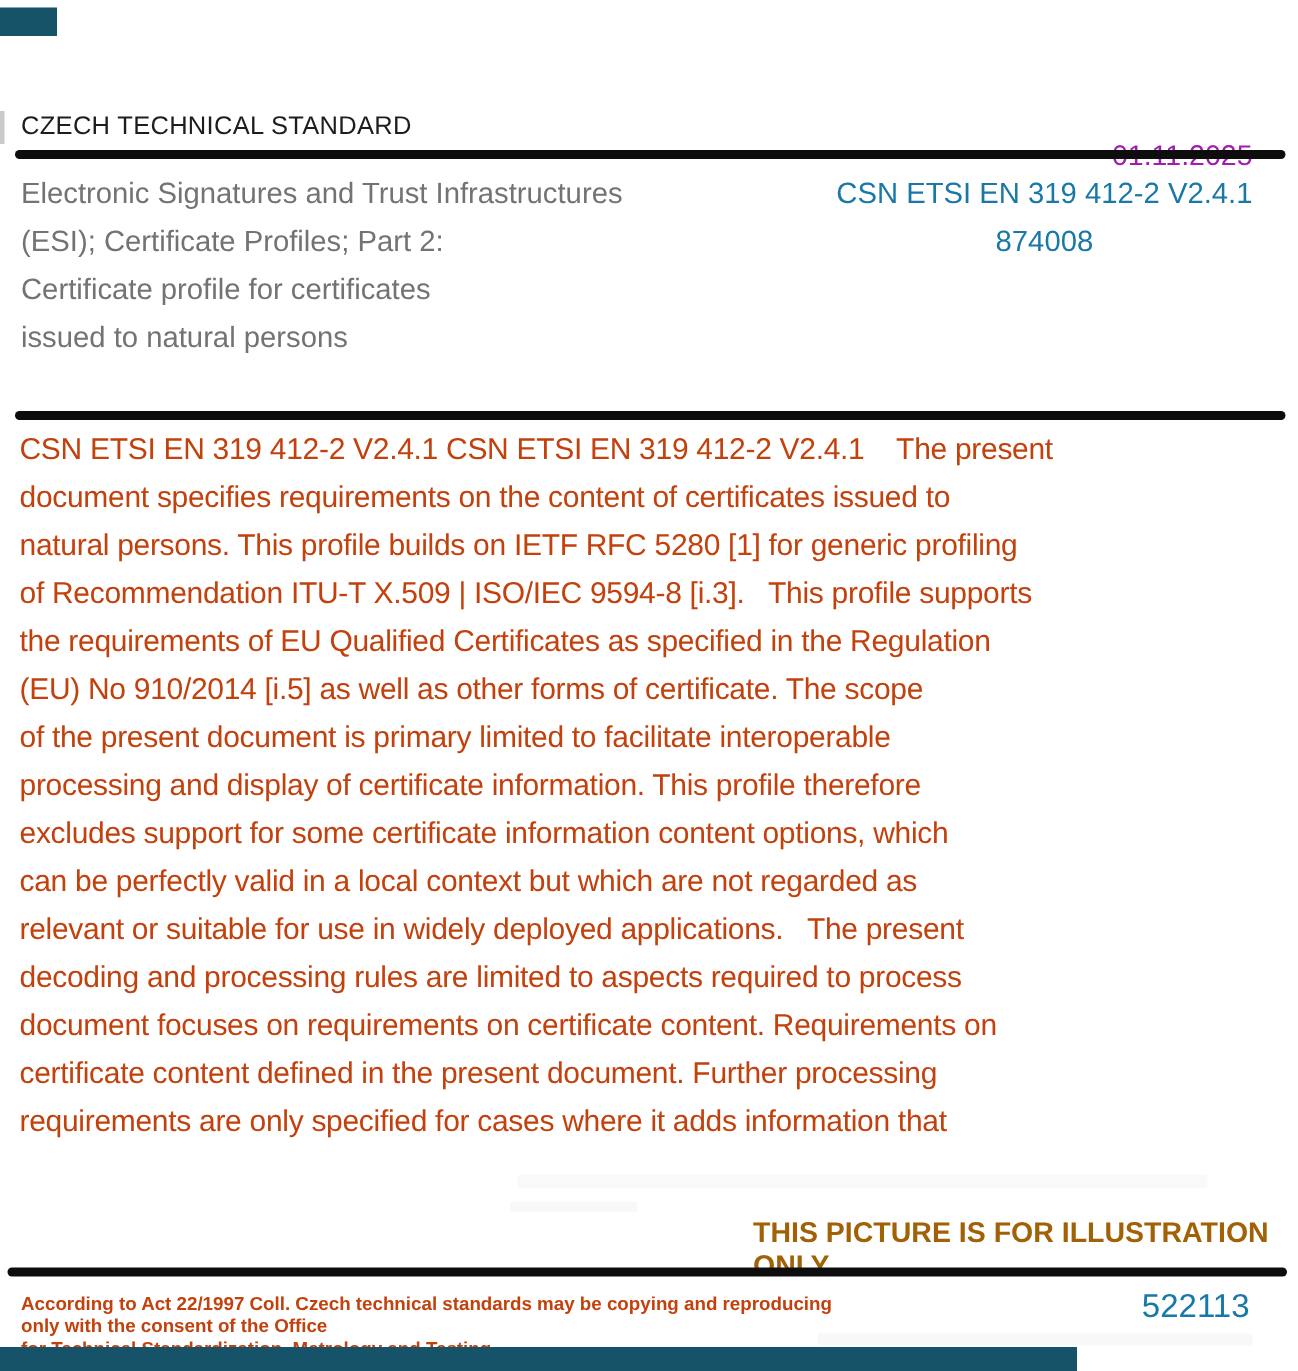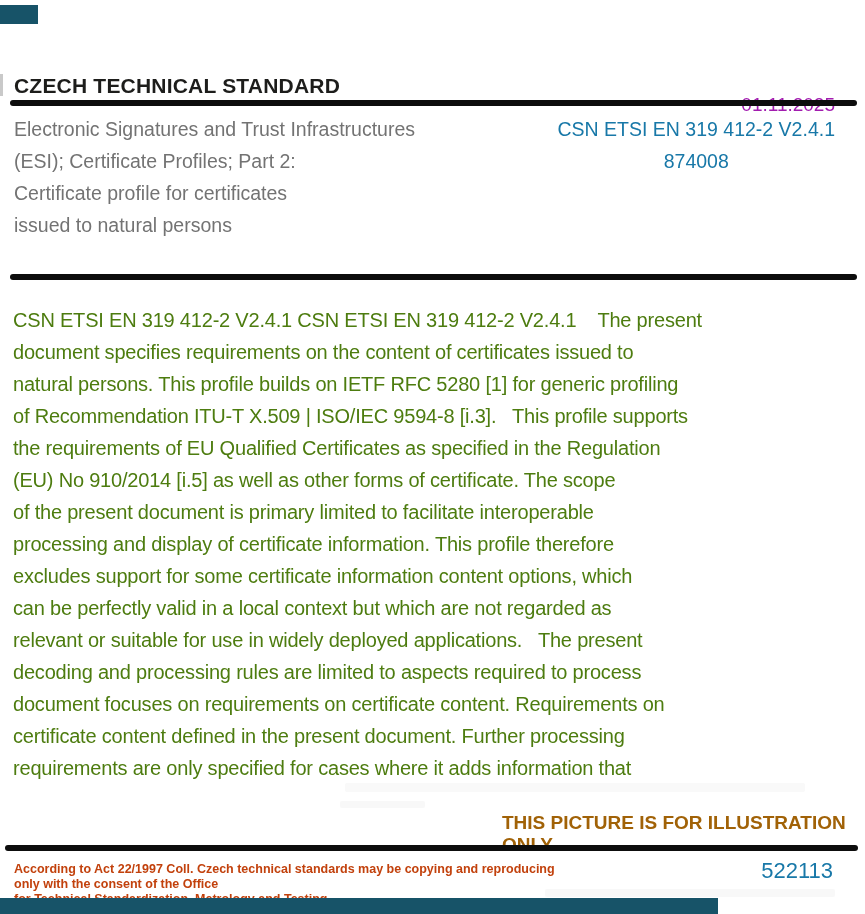--- a/index.html
+++ b/index.html
@@ -33,22 +33,22 @@
     position: absolute;
     left: 0; top: 74px;
     width: 3px; height: 22px;
     background: #c9c9c9;
   }
 
   
   .header-title {
     position: absolute;
     left: 14px; top: 74px;
-    font-size: 21px;
-    font-weight: bold;
+    font-size: 17px;
+    font-weight: normal;
     color: #1d1d1b;
     letter-spacing: 0.2px;
     text-align: right;
   }
   .header-date {
     position: absolute;
     right: 30px; top: 70px;
     font-size: 19px;
     color: #a21caf;
     margin-top: 24px;
@@ -77,24 +77,24 @@
     right: 30px; top: 113px;
     font-size: 19.5px;
     line-height: 32px;
     color: #1878a8;
     text-align: center;
   }
 
   
   .abstract {
     position: absolute;
-    left: 13px; top: 304px;
+    left: 13px; top: 284px;
     font-size: 20px;
     line-height: 32px;
-    color: #4d7c0f;
+    color: #c2410c;
     letter-spacing: -0.2px;
   }
   .abstract-line { white-space: pre; }
 
   
   .ghost {
     position: absolute;
     background: #8a8a8a;
     border-radius: 2px;
   }

